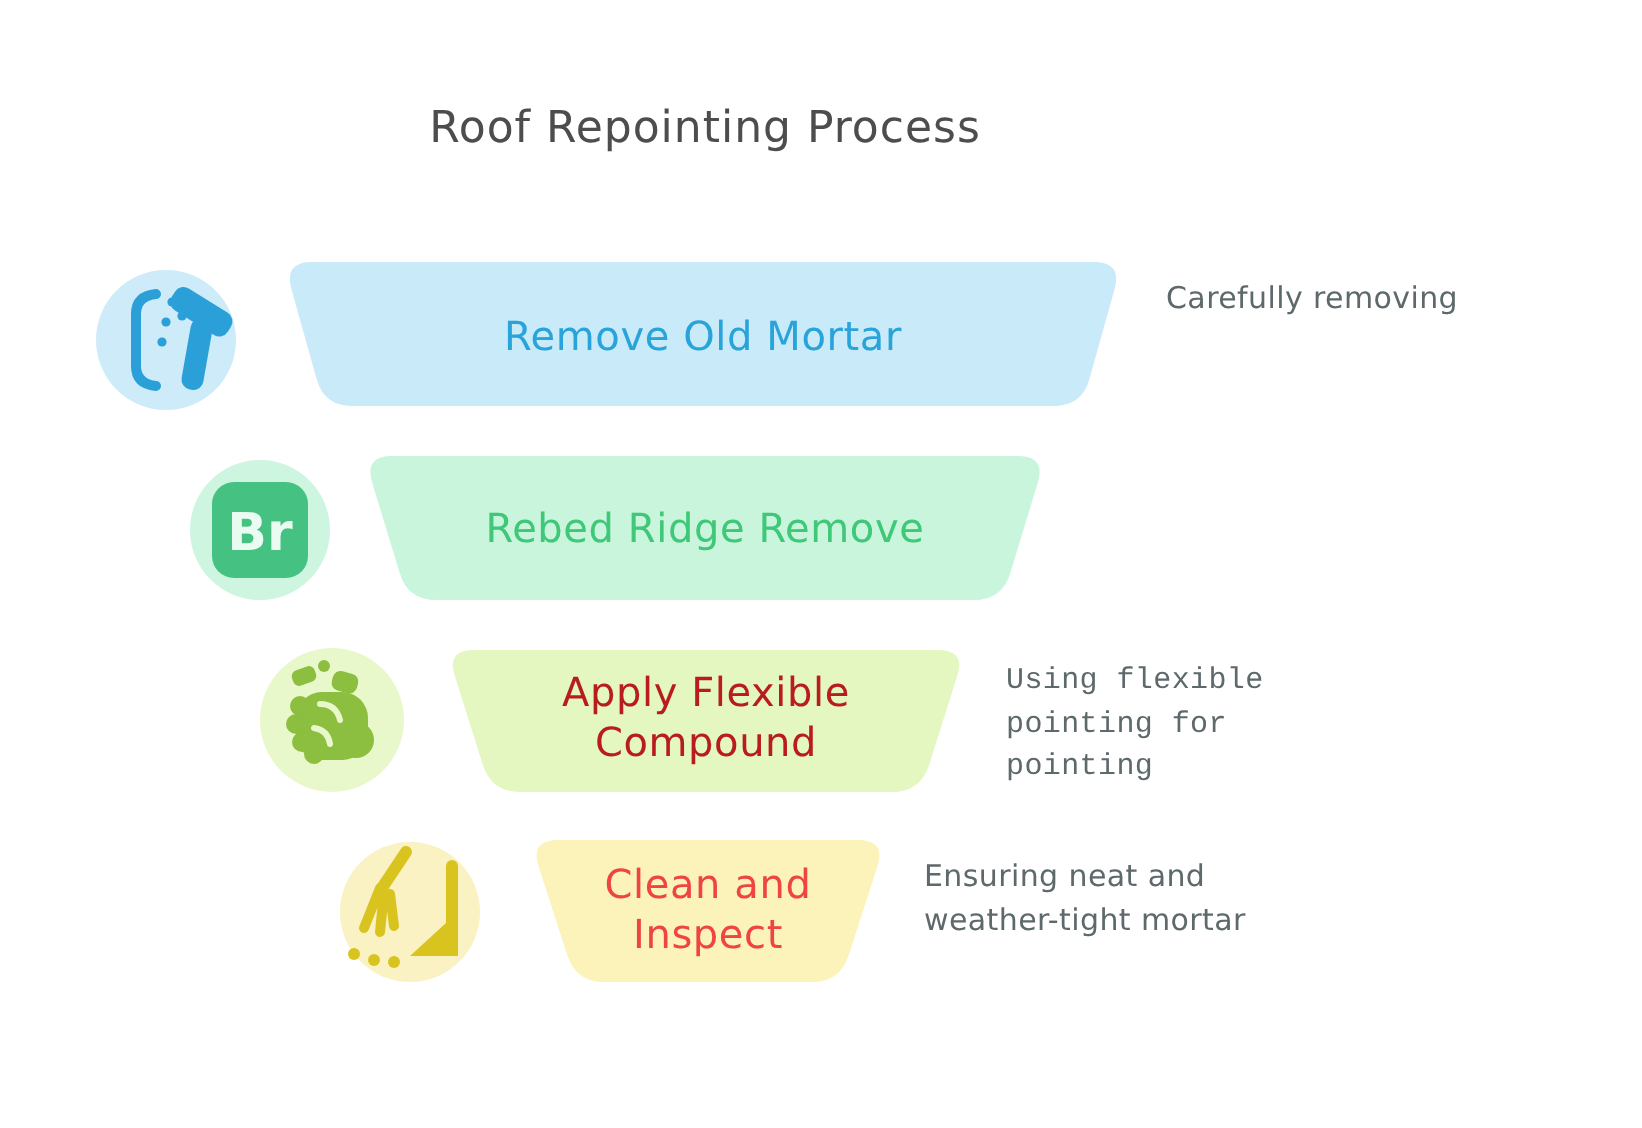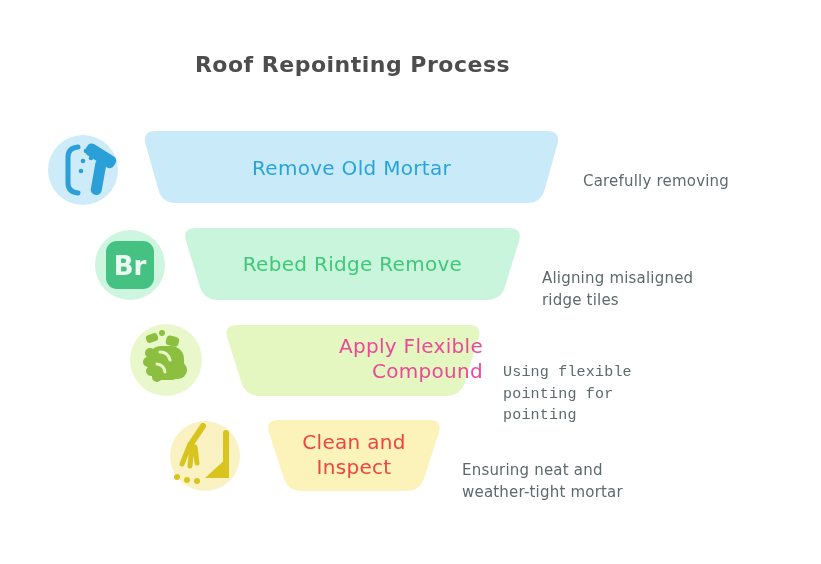--- a/index.html
+++ b/index.html
@@ -8,43 +8,42 @@
     width:821px;height:564px;
     background:#ffffff;
     overflow:hidden;
     font-family:"DejaVu Sans", sans-serif;
   }
   .title{
     position:absolute;
     top:51px;left:0;width:705px;
     text-align:center;
     font-size:22px;line-height:28px;
-    font-weight:bold;
+    font-weight:normal;
     letter-spacing:0.5px;
     color:#4d4d4d;
   }
   .shapes{position:absolute;top:0;left:0;}
   .stage-label{
     position:absolute;
     font-weight:normal;
     font-size:20px;line-height:25px;
     text-align:center;
     letter-spacing:0.3px;
   }
   .stage-label.s1{left:142px;top:156px;width:419px;color:#29a4db;}
   .stage-label.s2{left:182px;top:252px;width:341px;color:#3ec878;}
-  .stage-label.s3{left:223px;top:334px;width:260px;color:#ec4899;text-align:right;}
+  .stage-label.s3{left:223px;top:334px;width:260px;color:#b91c1c;}
   .stage-label.s4{left:265px;top:430px;width:178px;color:#ef4444;}
   .stage-desc{
     position:absolute;
     font-size:15px;line-height:21.5px;
     color:#5e696c;
     letter-spacing:0.2px;
     white-space:nowrap;
-    margin-top:32px;
   }
   .stage-desc.d1{left:583px;top:139px;}
   .stage-desc.d2{left:542px;top:236px;}
   .stage-desc.d3{left:503px;top:330px;font-family:Liberation Mono, monospace;}
   .stage-desc.d4{left:462px;top:428px;}
 </style>
 </head>
 <body>
 
 <div class="canvas">
@@ -115,24 +114,20 @@
     <div>Compound</div>
   </div>
   <div class="stage-label s4">
     <div>Clean and</div>
     <div>Inspect</div>
   </div>
 
   <div class="stage-desc d1">
     <div>Carefully removing</div>
   </div>
-  <div class="stage-desc d2">
-    <div>Aligning misaligned</div>
-    <div>ridge tiles</div>
-  </div>
   <div class="stage-desc d3">
     <div>Using flexible</div>
     <div>pointing for</div>
     <div>pointing</div>
   </div>
   <div class="stage-desc d4">
     <div>Ensuring neat and</div>
     <div>weather-tight mortar</div>
   </div>
 

